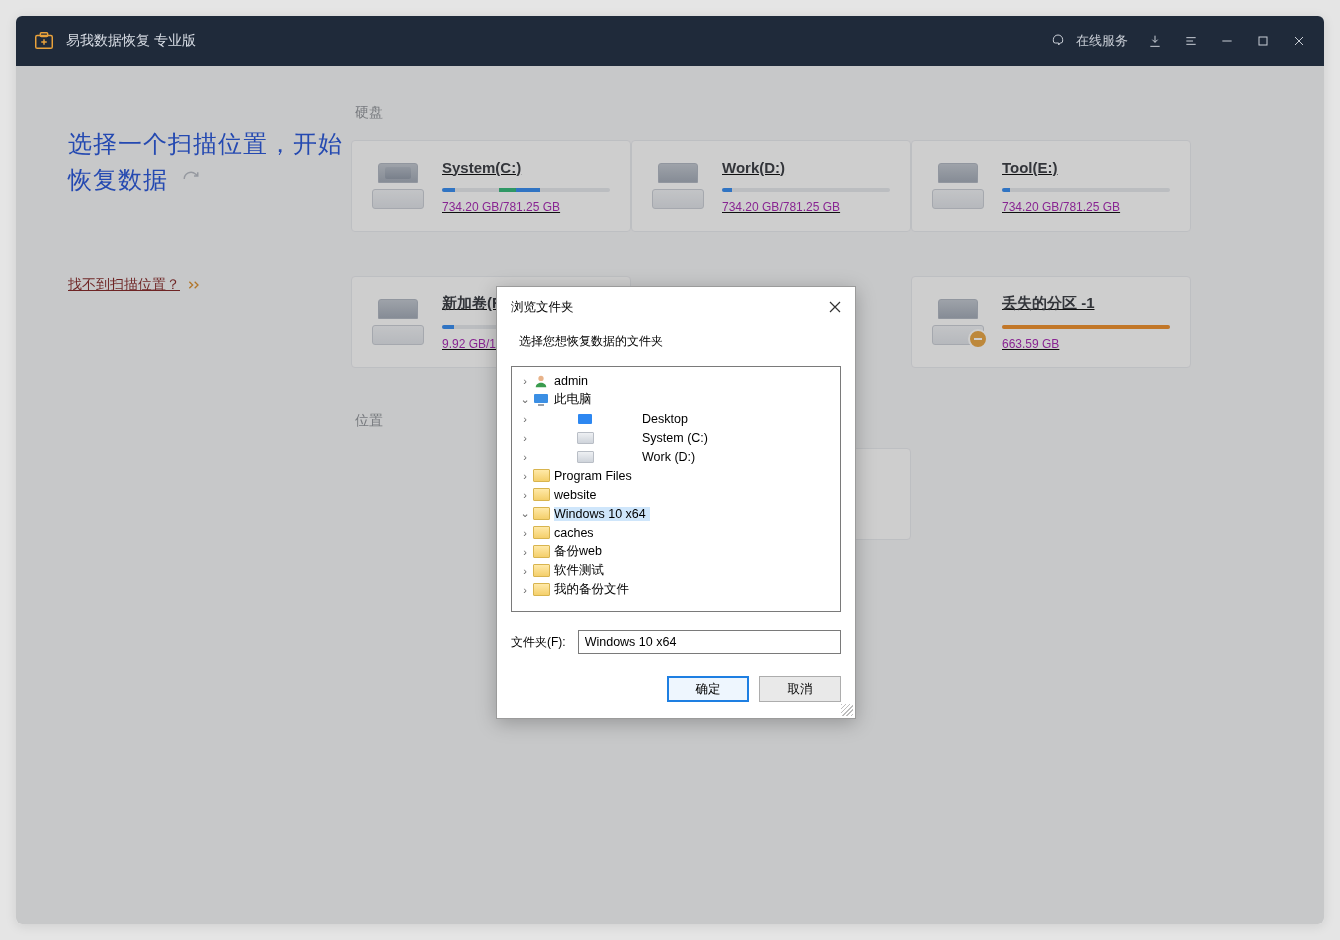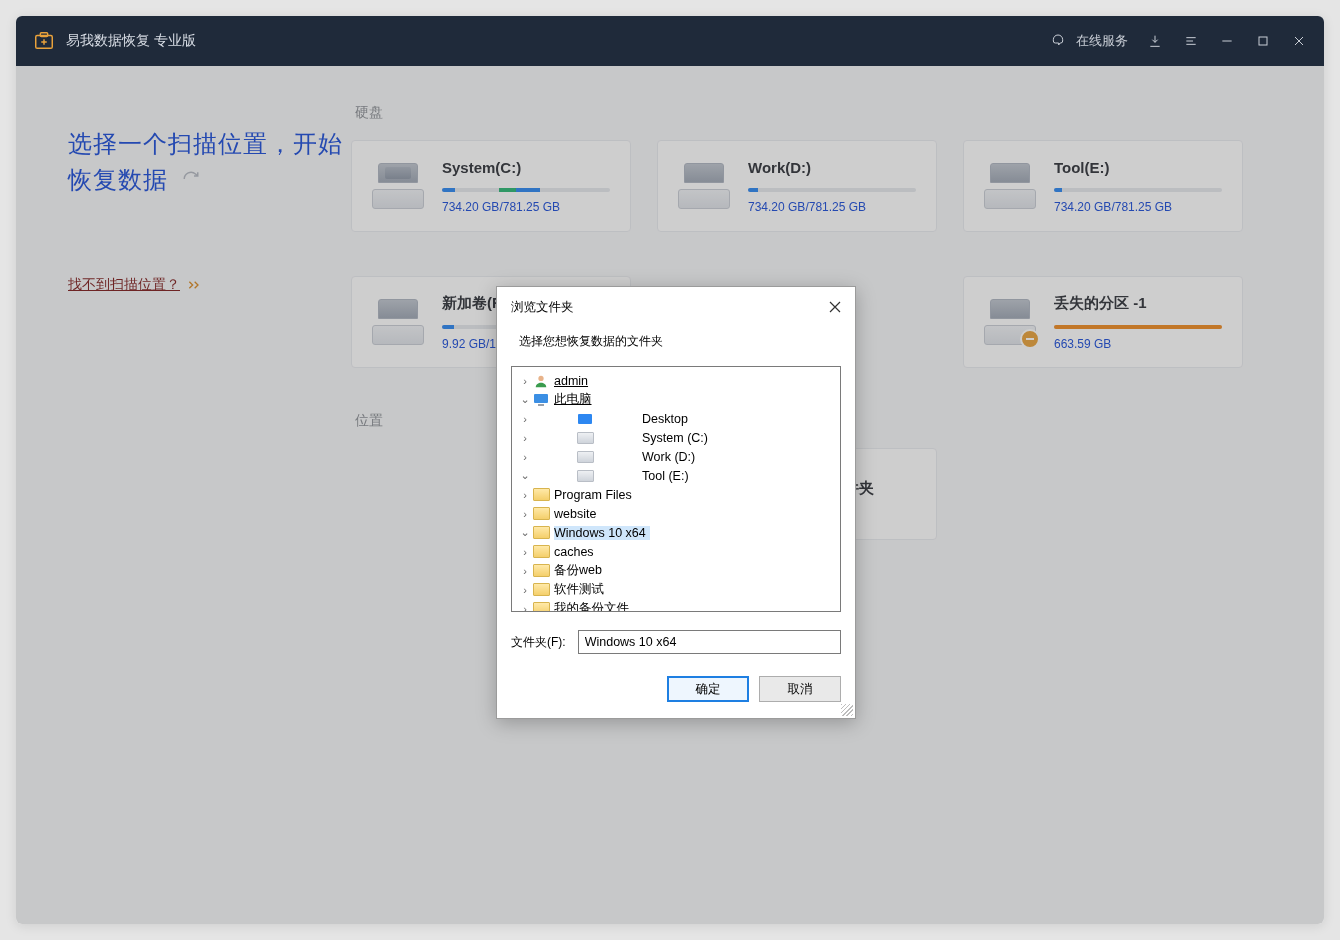--- a/index.html
+++ b/index.html
@@ -19,38 +19,38 @@
 .overlay-dim { position:absolute; inset:0; background:rgba(60,60,60,.25); z-index:5; }
 
 .sidebar { width:335px; padding:60px 0 0 52px; }
 .headline { font-size:24px; color:#1d4ed8; font-weight:500; line-height:1.5; letter-spacing:1px;}
 .refresh-icon { display:inline-block; margin-left:6px; color:#9aa1ab; }
 .help-link { margin-top:78px; display:inline-flex; align-items:center; gap:8px; color:#7f1d1d; font-size:14px; text-decoration:underline; cursor:pointer;}
 .help-link svg { width:16px; height:12px; }
 
 .content { flex:1; padding:38px 60px 0 0; }
 .section-label{ font-size:14px; color:#8b8f95; margin:0 0 18px 4px;}
-.grid-row { display:flex; gap:26px; margin-bottom:44px; }
+.grid-row { display:flex; margin-bottom:44px;text-decoration:underline; }
 .drive-card { width:280px; height:92px; background:#fff; border:1px solid #e9ebef; border-radius:4px; display:flex; align-items:center; padding:16px 20px; cursor:pointer; position:relative;}
 .drive-icon { width:52px; height:46px; margin-right:18px; flex:0 0 auto; position:relative;}
 .drive-icon .top { position:absolute; left:6px; right:6px; top:0; height:20px; background:linear-gradient(#bfc5ce,#9fa7b4); border-radius:3px 3px 0 0; border:1px solid #aeb4c0;}
 .drive-icon .base{ position:absolute; left:0; right:0; bottom:0; height:20px; background:linear-gradient(#f0f2f5,#dfe2e8); border:1px solid #c8ccd4; border-radius:3px;}
 .drive-icon.sysdisk .top::after{content:""; position:absolute; inset:3px 6px; background:linear-gradient(#aeb5c1,#8e97a6); border-radius:2px;}
 .drive-icon .top .win { position:absolute; inset:4px 10px; display:grid; grid-template-columns:1fr 1fr; grid-template-rows:1fr 1fr; gap:1px;}
 .drive-icon .top .win span{ background:#ffffffcc; }
 .drive-lost .badge{ position:absolute; right:-4px; bottom:-4px; width:20px; height:20px; border-radius:50%; background:#e9a23b; border:2px solid #fff; display:flex; align-items:center; justify-content:center;}
 .drive-lost .badge::after{content:""; width:8px; height:2px; background:#fff;}
 .drive-info { flex:1; }
 .drive-name { font-size:15px; color:#30333a; font-weight:600; margin-bottom:12px;}
 .drive-bar { width:100%; height:4px; background:#e6e8ec; border-radius:2px; position:relative; overflow:hidden;}
 .drive-bar .fill{ position:absolute; left:0; top:0; bottom:0; background:#2d87f1; }
 .drive-bar .fill.orange{ background:#ef8b22;}
 .drive-bar .tag{ position:absolute; top:-3px; height:9px; width:24px; background:#2bb673; }
 .drive-bar .tag.blue{ background:#2d87f1;}
-.drive-size { font-size:12px; color:#1d4ed8; margin-top:8px;}
+.drive-size { font-size:12px; color:#a21caf; margin-top:8px;}
 .trash-icon{ width:46px; height:50px; background:radial-gradient(circle at 50% 20%,#5a6372,#2f3744); border-radius:6px 6px 10px 10px; position:relative; display:flex; align-items:center; justify-content:center;}
 .trash-icon svg{ width:22px; height:22px; stroke:#d7f0e6; fill:none; stroke-width:2.5; }
 .select-folder-card{ position:relative; overflow:hidden;}
 .select-folder-card .corner{ position:absolute; right:-30px; bottom:-30px; width:130px; height:130px; background:radial-gradient(circle at 30% 30%,#3fa4ff,#1d7df0); border-radius:50%; display:flex; align-items:center; justify-content:center; flex-direction:column; color:#e9f4ff; font-size:12px; padding-top:12px;}
 .select-folder-card .corner svg{ width:26px; height:26px; stroke:#cfe8ff; fill:none; stroke-width:2.5; margin-bottom:4px; opacity:.8;}
 .folder-icon{ width:48px; height:40px; position:relative;}
 .folder-icon::before{content:""; position:absolute; left:0; top:4px; width:22px; height:10px; background:#8f9bb3; border-radius:3px 3px 0 0;}
 .folder-icon::after{content:""; position:absolute; left:0; top:10px; right:0; bottom:0; background:linear-gradient(#b8c2d8,#96a2bd); border-radius:3px;}
 
 
@@ -65,21 +65,21 @@
 .tree .tw{ width:14px; text-align:center; color:#6a6a6a; cursor:pointer; user-select:none; font-size:11px;}
 .tree .tw.exp::before{content:"⌄"; display:inline-block;}
 .tree .tw.col::before{content:"›"; display:inline-block; }
 .tree .ic{ width:18px; height:16px; margin-right:4px; display:flex; align-items:center; justify-content:center;}
 .tree .lbl{ }
 .ic.user svg, .ic.pc svg, .ic.drive svg, .ic.desk svg { width:16px; height:14px;}
 .ic.folder{ }
 .ic.folder::before{content:""; display:block; width:15px; height:11px; background:linear-gradient(#ffe9a8,#f4cf6b); border:1px solid #d8b44e; border-radius:1px; position:relative;}
 .ic.drive::before{content:""; display:block; width:15px; height:10px; background:linear-gradient(#eef0f3,#cfd4db); border:1px solid #b9bec6; border-radius:1px;}
 .ic.desk::before{content:""; display:block; width:14px; height:10px; background:#2d87f1; border-radius:1px;}
-.ind1{ padding-left:18px;text-decoration:underline;} .ind2{ padding-left:36px;gap:44px;} .ind3{ padding-left:54px;} .ind4{ padding-left:72px;}
+.ind1{ padding-left:18px;} .ind2{ padding-left:36px;gap:44px;} .ind3{ padding-left:54px;} .ind4{ padding-left:72px;}
 
 .tree-box::-webkit-scrollbar{ width:16px;}
 .tree-box::-webkit-scrollbar-track{ background:#f1f1f1; border-left:1px solid #dcdcdc;}
 .tree-box::-webkit-scrollbar-thumb{ background:#c7c7c7; border:3px solid #f1f1f1; border-radius:0;}
 
 .fld-row{ display:flex; align-items:center; padding:18px 14px 8px; gap:12px;}
 .fld-row label{ font-size:12px;}
 .fld-row input{ flex:1; border:1px solid #7a7a7a; height:24px; padding:0 6px; font-size:12.5px;}
 .btn-row{ display:flex; justify-content:flex-end; gap:10px; padding:14px 14px 12px;}
 .btn-row button{ width:82px; height:26px; font-size:12.5px; background:#e9e9e9; border:1px solid #adadad; cursor:pointer;}
@@ -290,25 +290,20 @@
           <div class="node ind2">
               <span class="tw col"></span>
               <span class="ic drive"></span>
               <span class="lbl">System (C:)</span>
             </div>
           <div class="node ind2">
               <span class="tw col"></span>
               <span class="ic drive"></span>
               <span class="lbl">Work (D:)</span>
             </div>
-          <div class="node ind2">
-              <span class="tw exp"></span>
-              <span class="ic drive"></span>
-              <span class="lbl">Tool (E:)</span>
-            </div>
           <div class="node ind3">
               <span class="tw col"></span>
               <span class="ic folder"></span>
               <span class="lbl">Program Files</span>
             </div>
           <div class="node ind3">
               <span class="tw col"></span>
               <span class="ic folder"></span>
               <span class="lbl">website</span>
             </div>

